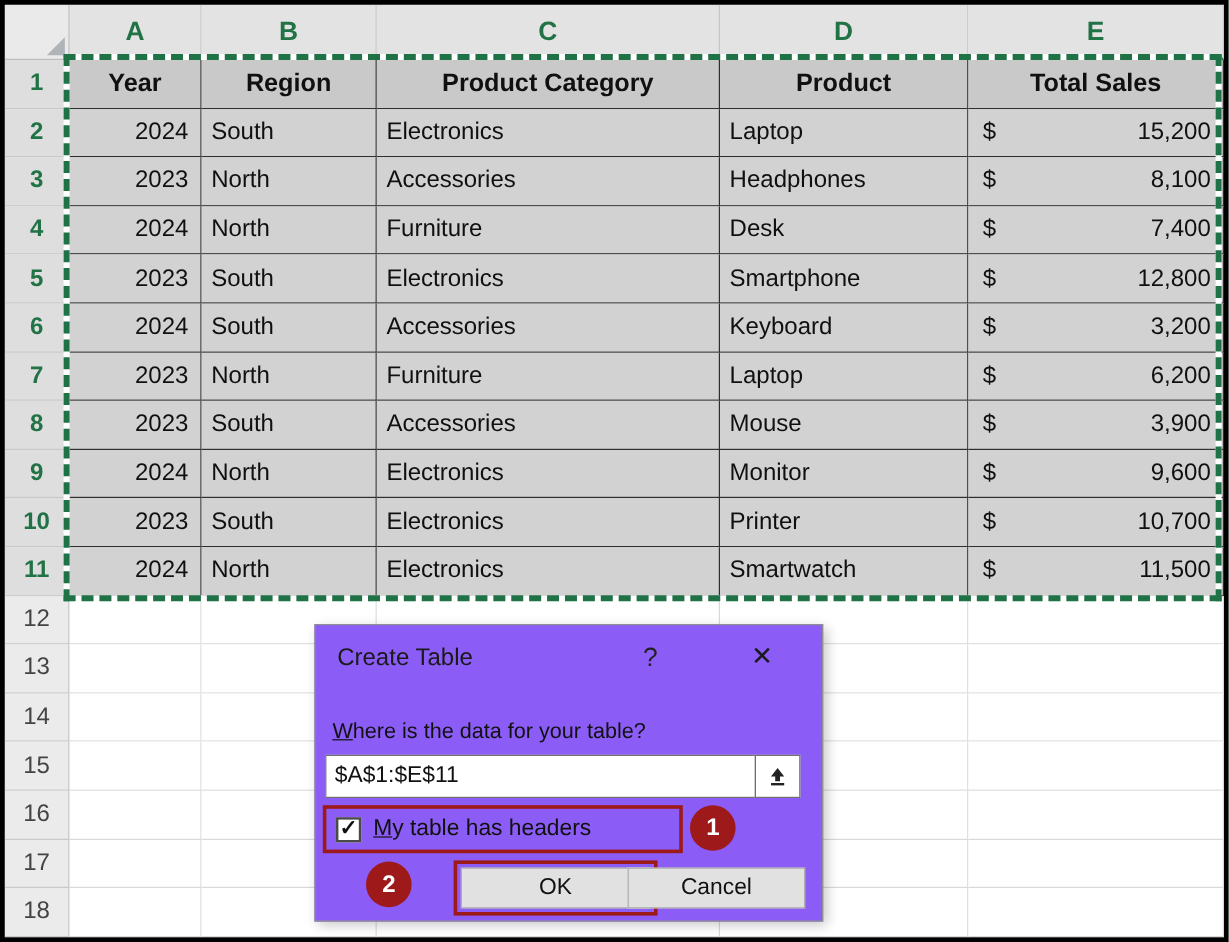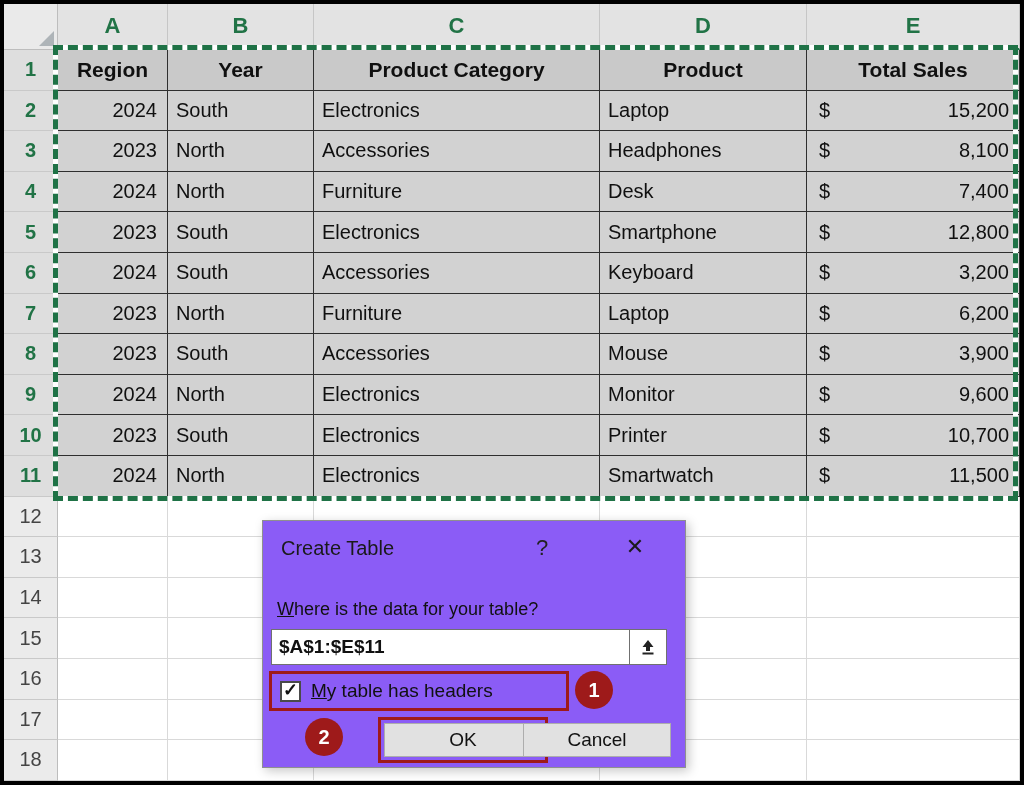--- a/index.html
+++ b/index.html
@@ -54,21 +54,21 @@
   .dlg-title{position:absolute;left:18px;top:16px;font-size:20px;color:#1a1a1a;}
   .dlg-help{position:absolute;left:264px;top:12px;width:30px;height:30px;
     font-size:22px;color:#222;text-align:center;line-height:30px;cursor:default;}
   .dlg-close{position:absolute;left:352px;top:10px;width:40px;height:32px;
     font-size:22px;color:#1a1a1a;text-align:center;line-height:32px;cursor:default;}
   .dlg-prompt{position:absolute;left:14px;top:78px;font-size:18px;color:#111;}
   .dlg-prompt::first-letter{text-decoration:underline;}
   .range-row{position:absolute;left:8px;top:108px;width:396px;height:36px;display:flex;}
   .range-input{
     flex:1;height:36px;border:1px solid #707070;font-size:19px;padding:0 7px;
-    box-sizing:border-box;font-family:"Liberation Sans",sans-serif;color:#111;outline:none;background:#fff;font-weight:bold;
+    box-sizing:border-box;font-family:"Liberation Sans",sans-serif;color:#111;outline:none;background:#fff;
   }
   .range-btn{
     width:38px;height:36px;margin-left:-1px;border:1px solid #707070;background:#fff;
     display:flex;align-items:center;justify-content:center;box-sizing:border-box;
   }
   .chk-annotation{
     position:absolute;left:6px;top:150px;width:300px;height:40px;
     border:3px solid #9E1A1A;box-sizing:border-box;
     display:flex;align-items:center;gap:10px;padding-left:8px;
   }
@@ -100,22 +100,22 @@
 <div class="screen">
 
   <div id="grid">
       <div class="corner"></div>
       <div class="col-header">A</div>
       <div class="col-header">B</div>
       <div class="col-header">C</div>
       <div class="col-header">D</div>
       <div class="col-header">E</div>
       <div class="row-header sel">1</div>
+      <div class="cell sel head">Year</div>
       <div class="cell sel head">Region</div>
-      <div class="cell sel head">Year</div>
       <div class="cell sel head">Product Category</div>
       <div class="cell sel head">Product</div>
       <div class="cell sel head">Total Sales</div>
       <div class="row-header sel">2</div>
       <div class="cell sel num">2024</div>
       <div class="cell sel txt">South</div>
       <div class="cell sel txt">Electronics</div>
       <div class="cell sel txt">Laptop</div>
       <div class="cell sel money">
         <span class="cur">$</span>

